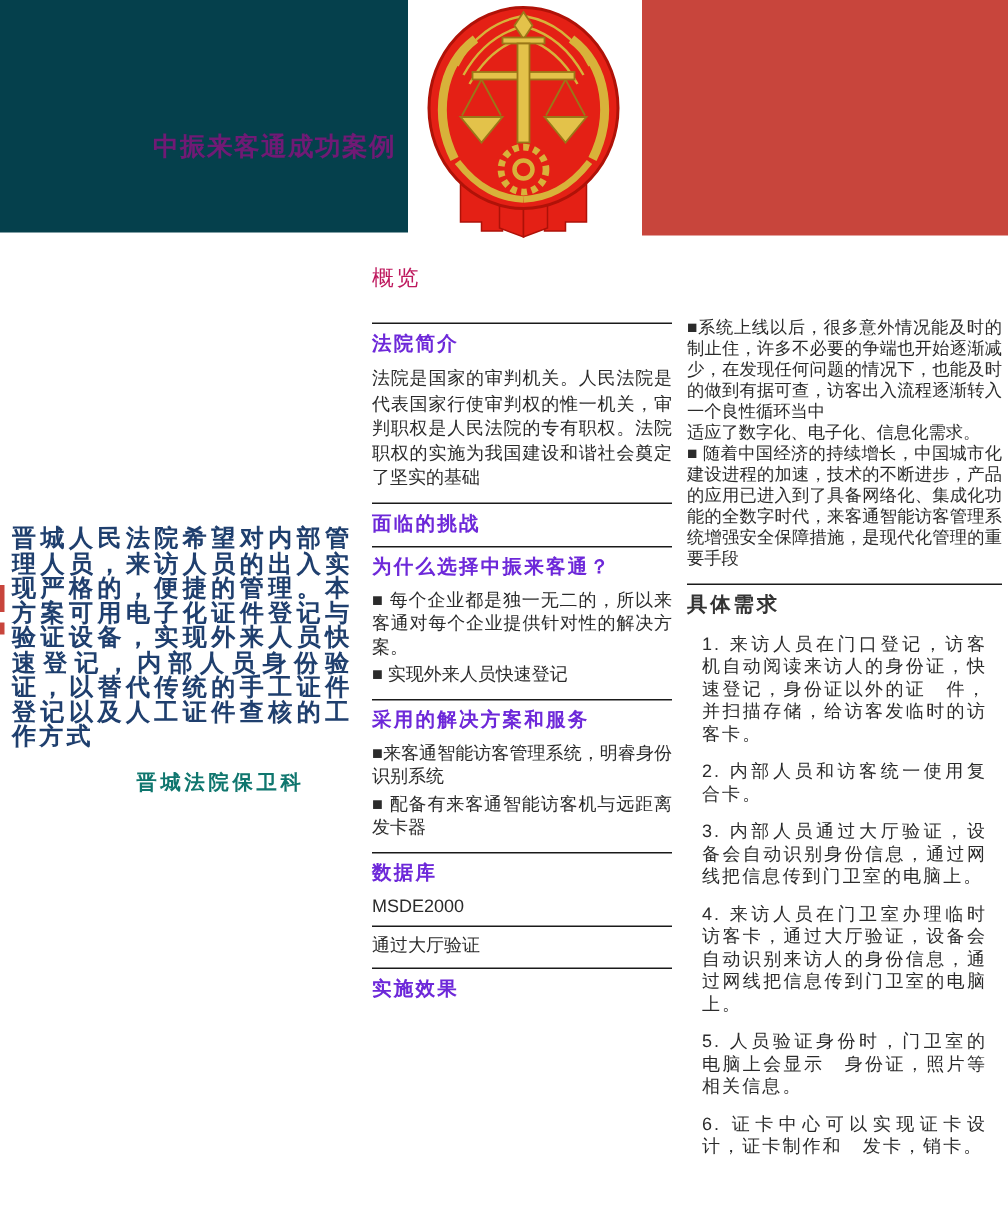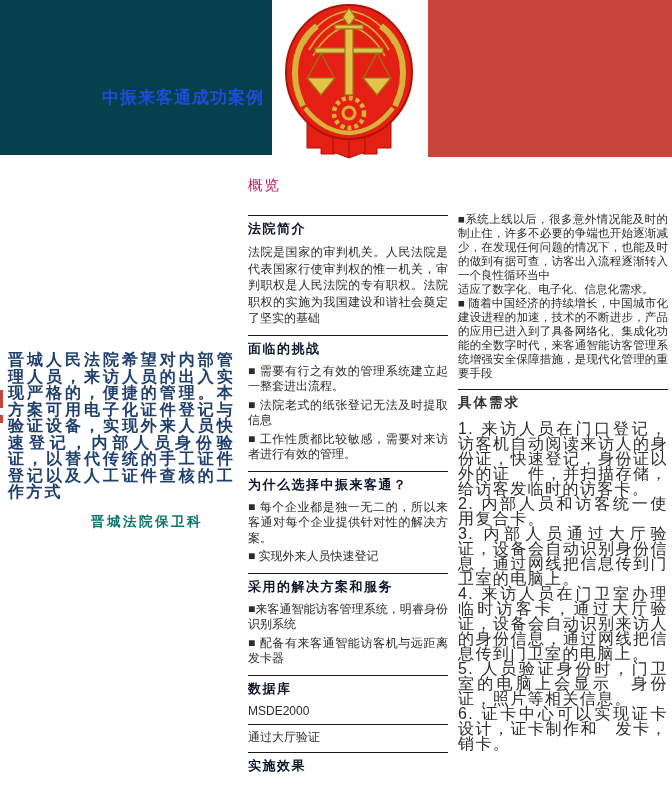--- a/index.html
+++ b/index.html
@@ -1,45 +1,45 @@
 <!DOCTYPE html>
 <html><head>
 <meta charset="utf-8">
 <style>
   html,body{margin:0;padding:0;background:#fff;}
   .page{position:relative;width:672px;height:805px;background:#ffffff;overflow:hidden;
         font-family:"Liberation Sans",sans-serif;color:#2b2b2b;}
   
   .hdr-teal{position:absolute;left:0;top:0;width:272px;height:155px;background:#05404C;}
   .hdr-red{position:absolute;left:428px;top:0;width:244px;height:157px;background:#C8453C;}
-  .hdr-title{position:absolute;left:102px;top:86px;color:#1d4ed8;font-weight:bold;
+  .hdr-title{position:absolute;left:102px;top:86px;color:#701a75;font-weight:bold;
              font-size:17px;letter-spacing:1px;white-space:nowrap;text-align:right;}
   .emblem{position:absolute;left:274px;top:2px;}
   
   .sidebar{position:absolute;left:8px;top:352px;width:227px;}
   .sidebar-p{color:#1F3F6E;font-weight:bold;font-size:16px;line-height:16.5px;
              letter-spacing:2.2px;text-align:justify;margin:0;}
   .sidebar-sign{color:#0f766e;font-weight:bold;font-size:13.5px;letter-spacing:2.5px;
              text-align:right;padding-right:32px;margin-top:12px;}
   .edge-mark{position:absolute;left:0;width:3px;background:#C8453C;}
   .edge-mark.m1{top:390px;height:18px;}
   .edge-mark.m2{top:415px;height:8px;}
   
   .col-left{position:absolute;left:248px;top:176px;width:200px;}
   .col-right{position:absolute;left:458px;top:212px;width:210px;}
   .rule{border:0;border-top:1.6px solid #1a1a1a;margin:6px 0 4px 0;}
   .ov-title{font-size:14.5px;font-weight:normal;color:#be185d;letter-spacing:2px;margin:0 0 20px 0;}
-  .sec-h{font-size:13px;font-weight:bold;color:#0f172a;letter-spacing:1.5px;margin:2px 0 6px 0;}
+  .sec-h{font-size:13px;font-weight:bold;color:#6d28d9;letter-spacing:1.5px;margin:2px 0 6px 0;}
   .sec-p{font-size:12px;line-height:16.5px;text-align:justify;margin:0 0 8px 0;}
   .bullets{margin:0 0 8px 0;}
   .bullet{font-size:12px;line-height:15.5px;text-align:justify;margin:0 0 3px 0;}
   .kv-v{font-size:12px;margin:0 0 6px 0;}
   .r-para{font-size:11.5px;line-height:14px;text-align:justify;margin:0;}
   .needs-h{font-size:13.5px;font-weight:bold;color:#333333;letter-spacing:2px;margin:3px 0 9px 0;}
-  .need{font-size:16px;line-height:15px;letter-spacing:1.4px;text-align:justify;margin:0;}
+  .need{font-size:12px;line-height:15px;letter-spacing:1.4px;text-align:justify;margin:10px;}
 </style>
 </head>
 <body>
 
 <div class="page">
 
   <div class="hdr-teal"></div>
   <div class="hdr-red"></div>
   <div class="hdr-title">中振来客通成功案例</div>
 
@@ -97,25 +97,20 @@
 
   <div class="col-left">
     <div class="ov-title">概览</div>
 
     <hr class="rule">
     <div class="sec-h">法院简介</div>
     <p class="sec-p">法院是国家的审判机关。人民法院是代表国家行使审判权的惟一机关，审判职权是人民法院的专有职权。法院职权的实施为我国建设和谐社会奠定了坚实的基础</p>
 
     <hr class="rule">
     <div class="sec-h">面临的挑战</div>
-    <div class="bullets">
-      <div class="bullet">■ 需要有行之有效的管理系统建立起一整套进出流程。</div>
-      <div class="bullet">■ 法院老式的纸张登记无法及时提取信息</div>
-      <div class="bullet">■ 工作性质都比较敏感，需要对来访者进行有效的管理。</div>
-    </div>
 
     <hr class="rule">
     <div class="sec-h">为什么选择中振来客通？</div>
     <div class="bullets">
       <div class="bullet">■ 每个企业都是独一无二的，所以来客通对每个企业提供针对性的解决方案。</div>
       <div class="bullet">■ 实现外来人员快速登记</div>
     </div>
 
     <hr class="rule">
     <div class="sec-h">采用的解决方案和服务</div>

